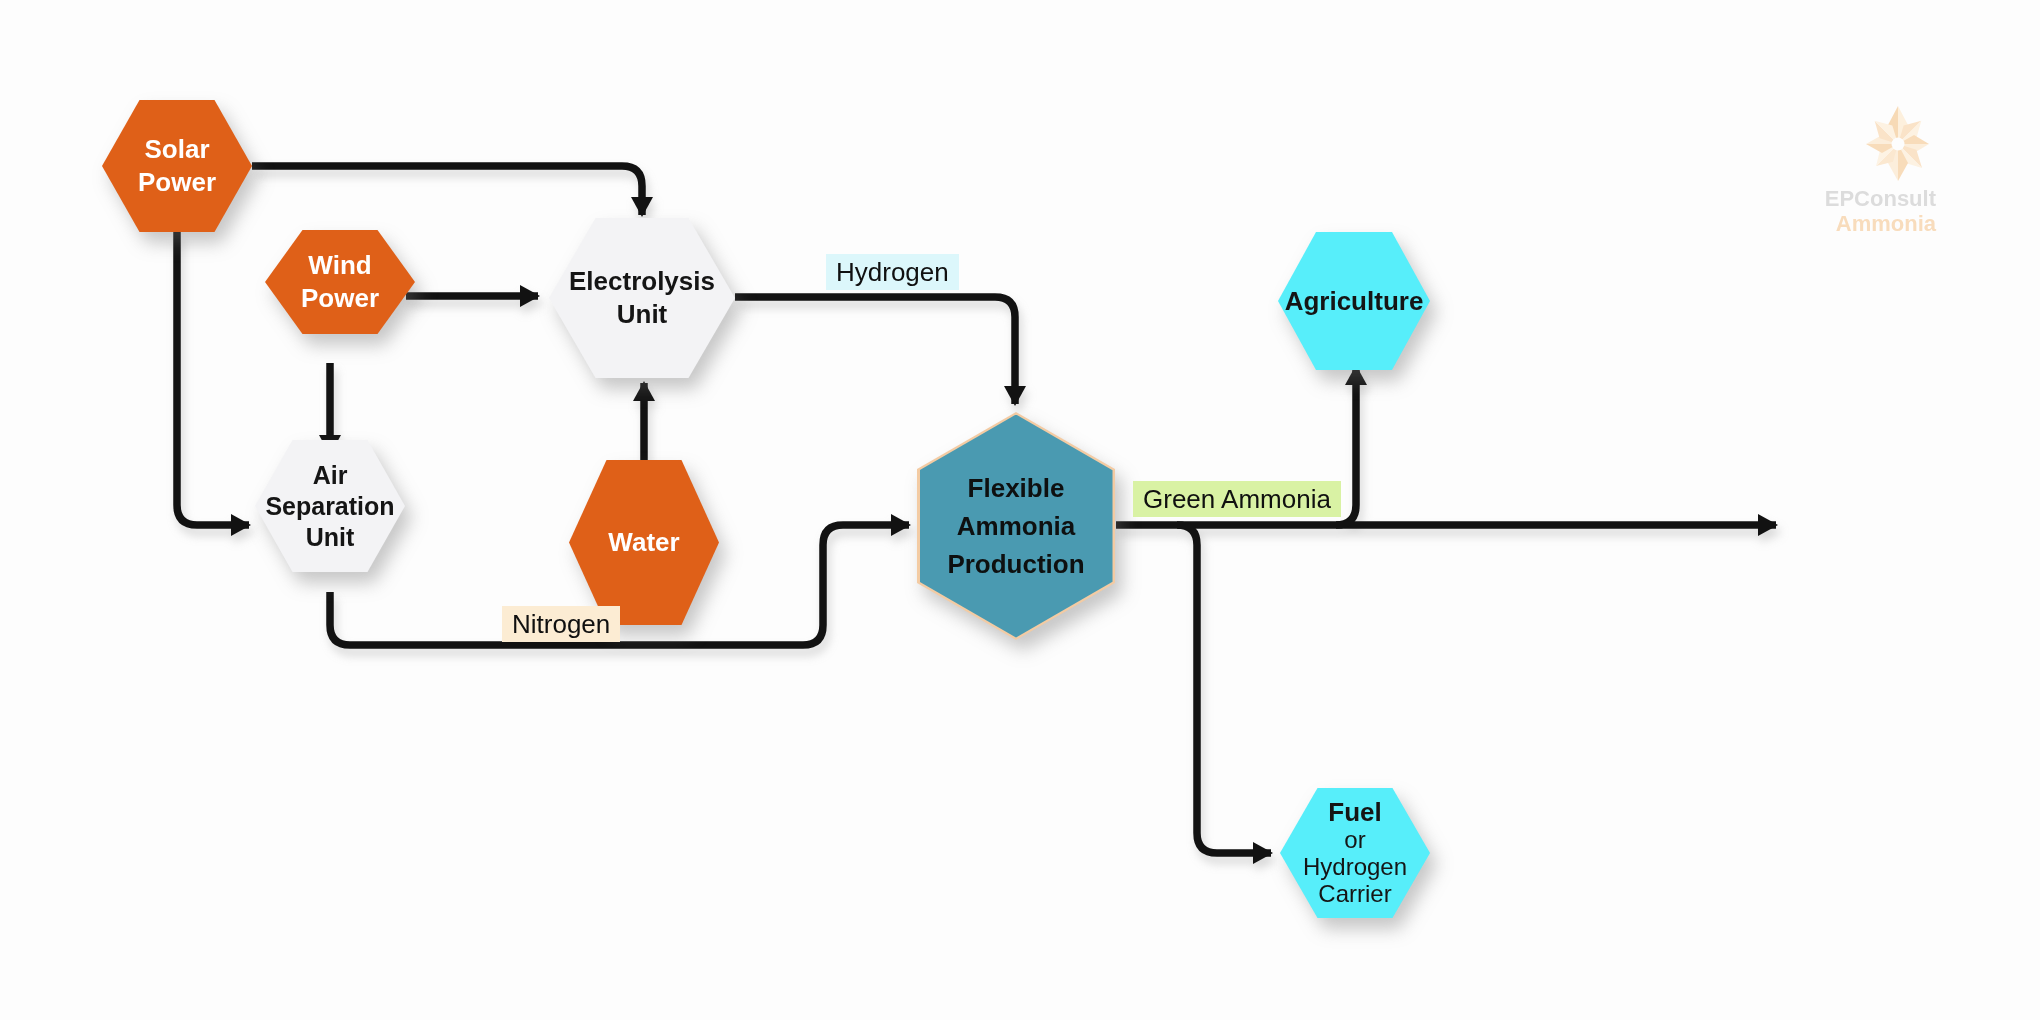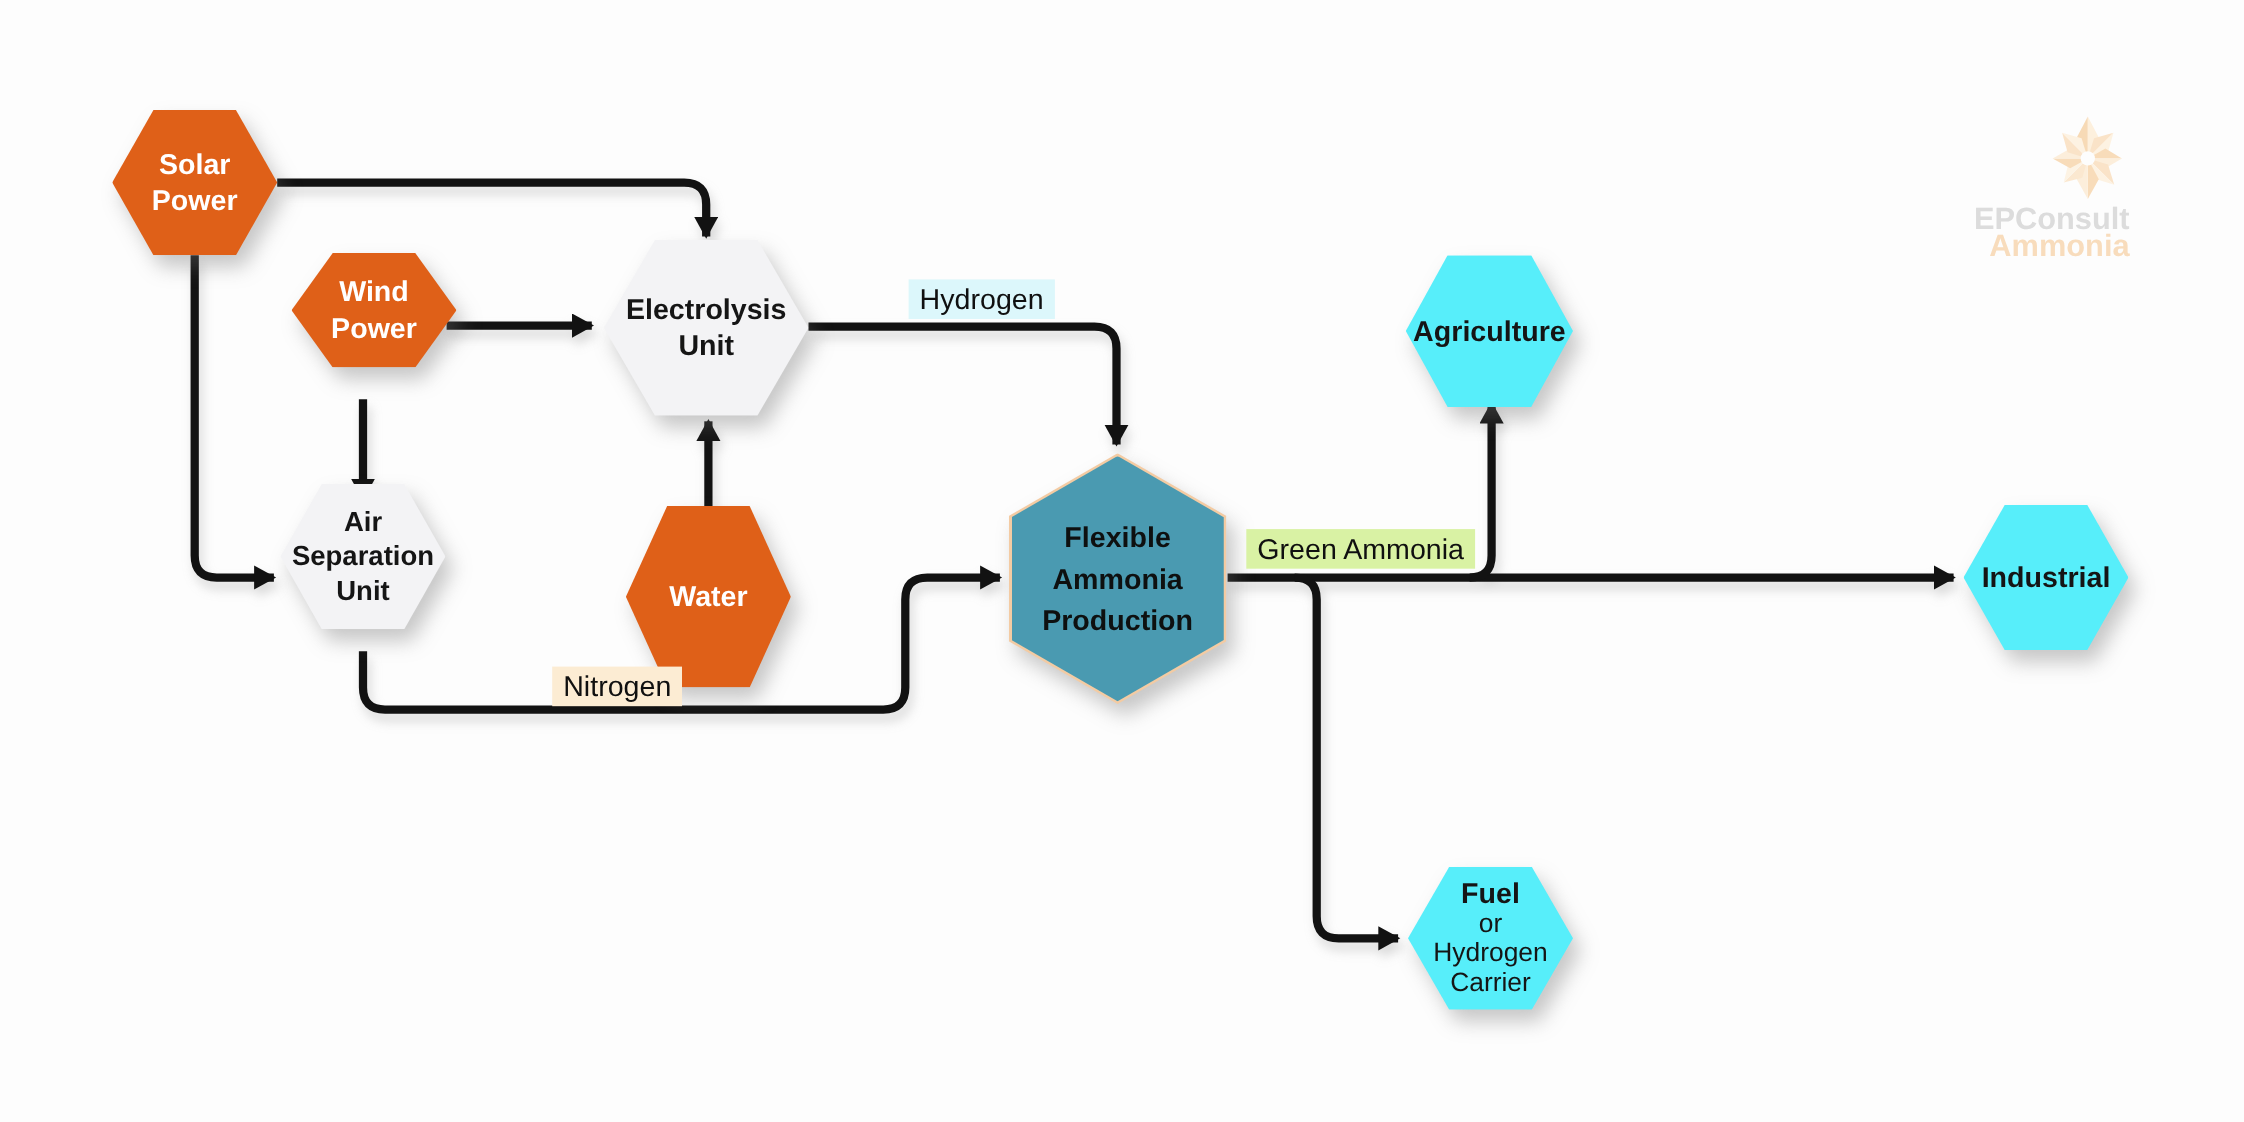--- a/index.html
+++ b/index.html
@@ -34,21 +34,21 @@
   
   .edge-label{position:absolute;font-size:26px;line-height:30px;color:#101010;
     padding:3px 10px;white-space:nowrap;}
   .edge-label.hydrogen{background:var(--hydrogen-bg,#dcf7fb);}
   .edge-label.nitrogen{background:var(--nitrogen-bg,#fcecd3);}
   .edge-label.green-ammonia{background:var(--green-ammonia-bg,#d9f2a4);}
   
   .logo{position:absolute;left:1700px;top:100px;width:240px;text-align:right;}
   .logo svg{position:absolute;left:158px;top:2px;}
   .logo .logo-text{position:absolute;left:0;top:86px;width:236px;
-    font-weight:700;font-size:28px;line-height:25px;text-align:right;}
+    font-weight:700;font-size:22px;line-height:25px;text-align:right;}
   .logo .l1{color:var(--logo-gray,#dcdcdc);display:block;}
   .logo .l2{color:var(--logo-peach,#f8dcbc);display:block;}
 </style>
 </head>
 <body>
 
 <div id="stage">
 
   <svg class="edges" width="2040" height="1020" viewBox="0 0 2040 1020">
     <defs>
@@ -126,27 +126,20 @@
   </div>
 
   <div class="node" style="left:1278px;top:232px;width:152px;height:138px">
     <div class="hex cyan">
       <div class="node-label">
         <span class="ln">Agriculture</span>
       </div>
     </div>
   </div>
 
-  <div class="node" style="left:1785px;top:459px;width:150px;height:132px">
-    <div class="hex cyan">
-      <div class="node-label">
-        <span class="ln">Industrial</span>
-      </div>
-    </div>
-  </div>
 
   <div class="node" style="left:1280px;top:788px;width:150px;height:130px">
     <div class="hex cyan">
       <div class="node-label fuel">
         <span class="ln">Fuel</span>
         <span class="ln">or</span>
         <span class="ln">Hydrogen</span>
         <span class="ln">Carrier</span>
       </div>
     </div>

